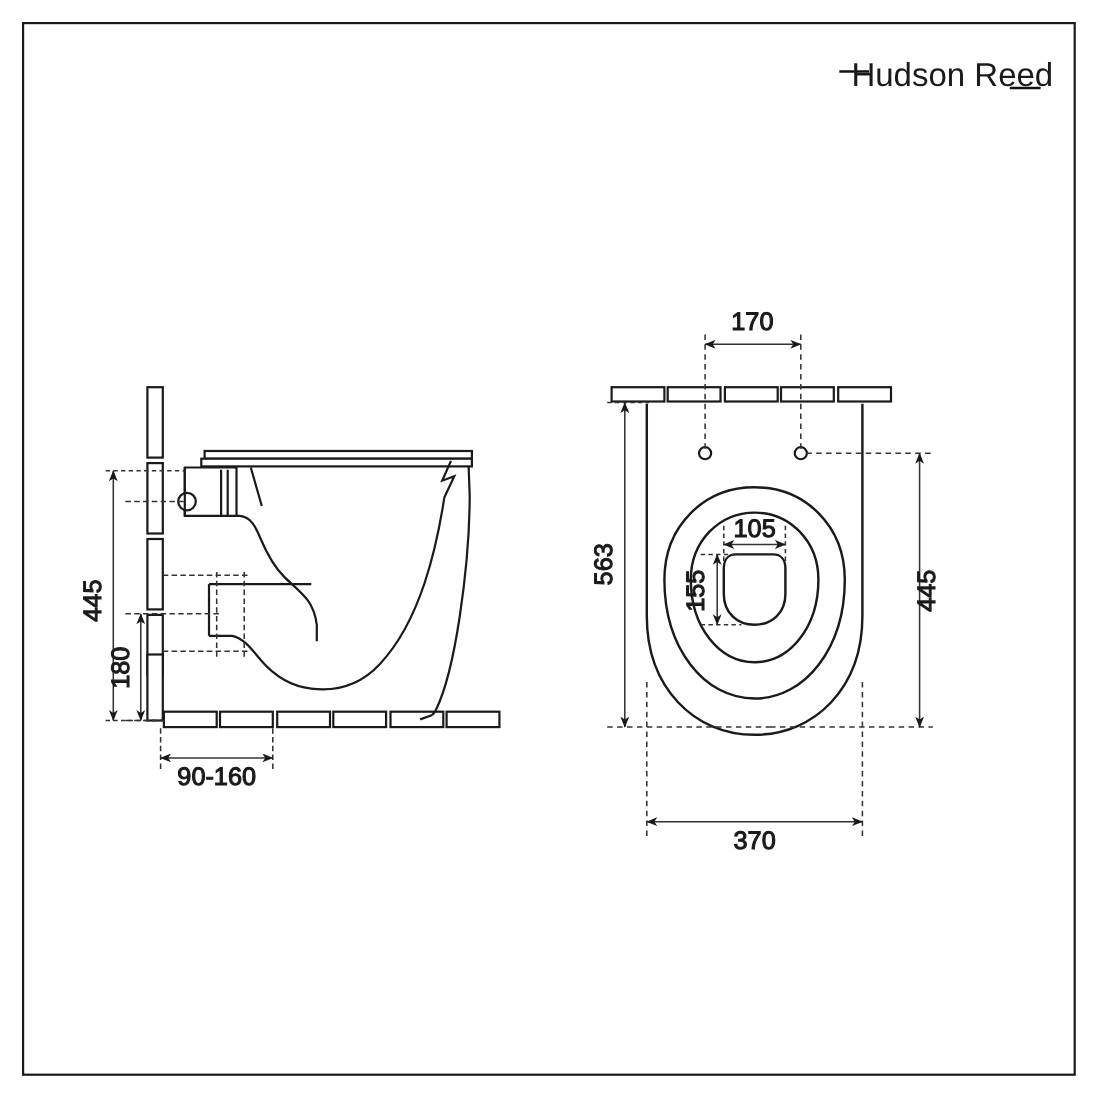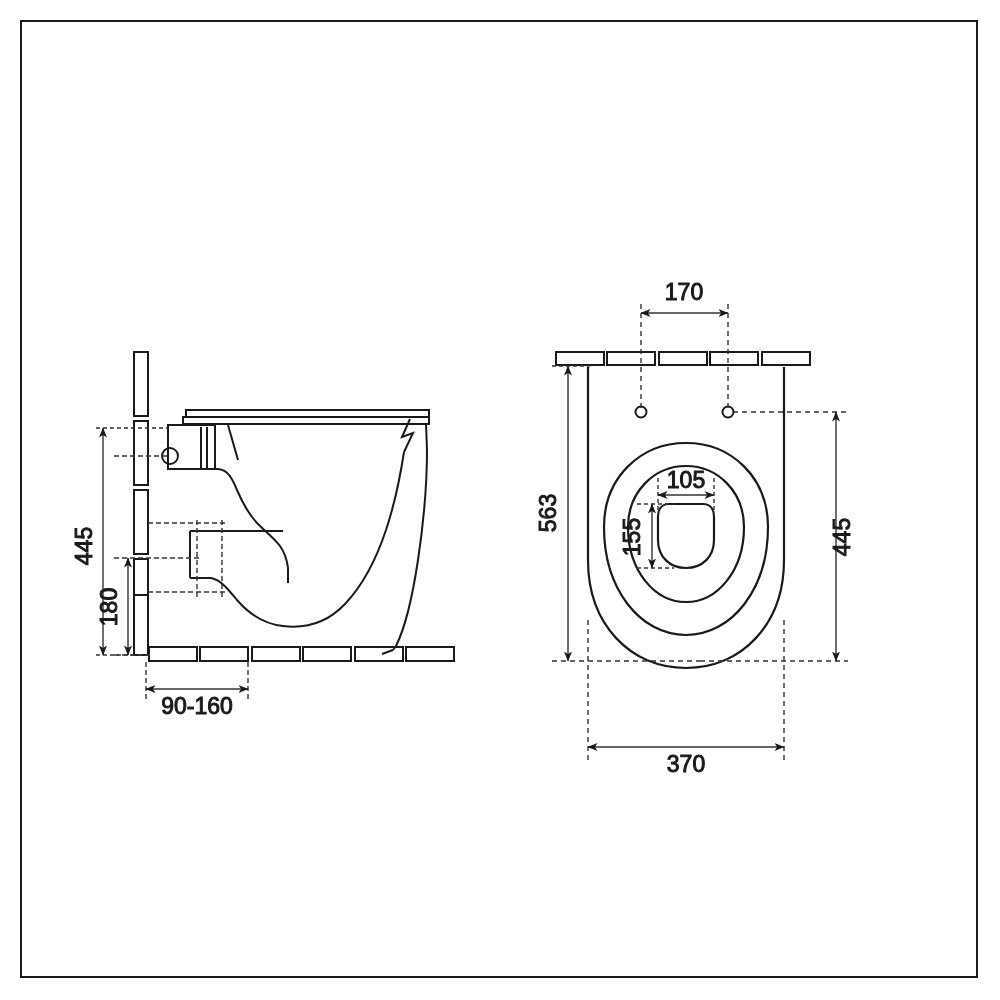--- a/index.html
+++ b/index.html
@@ -53,20 +53,27 @@
     font-size: 23px;
   }
 </style>
 </head>
 <body>
 
 <div id="page">
 
   <div id="frame"></div>
 
+  <div id="logo">
+    <svg width="200" height="46" viewBox="0 0 200 46">
+      <line x1="3" y1="17" x2="30" y2="17" stroke="#111111" stroke-width="2.2"></line>
+      <line x1="158" y1="32" x2="186" y2="32" stroke="#111111" stroke-width="2.2"></line>
+      <text x="14" y="30" font-family="Liberation Serif, serif" font-size="30" fill="#111111">Hudson Reed</text>
+    </svg>
+  </div>
 
   <svg id="drawing" viewBox="0 0 1000 1000">
     <defs>
       <marker id="arrEnd" markerWidth="12" markerHeight="12" refX="9.5" refY="4" orient="auto" markerUnits="userSpaceOnUse">
         <path d="M0,0 L10,4 L0,8 L2.6,4 Z" fill="#1a1a1a"></path>
       </marker>
       <marker id="arrStart" markerWidth="12" markerHeight="12" refX="0.5" refY="4" orient="auto" markerUnits="userSpaceOnUse">
         <path d="M10,0 L0,4 L10,8 L7.4,4 Z" fill="#1a1a1a"></path>
       </marker>
     </defs>

